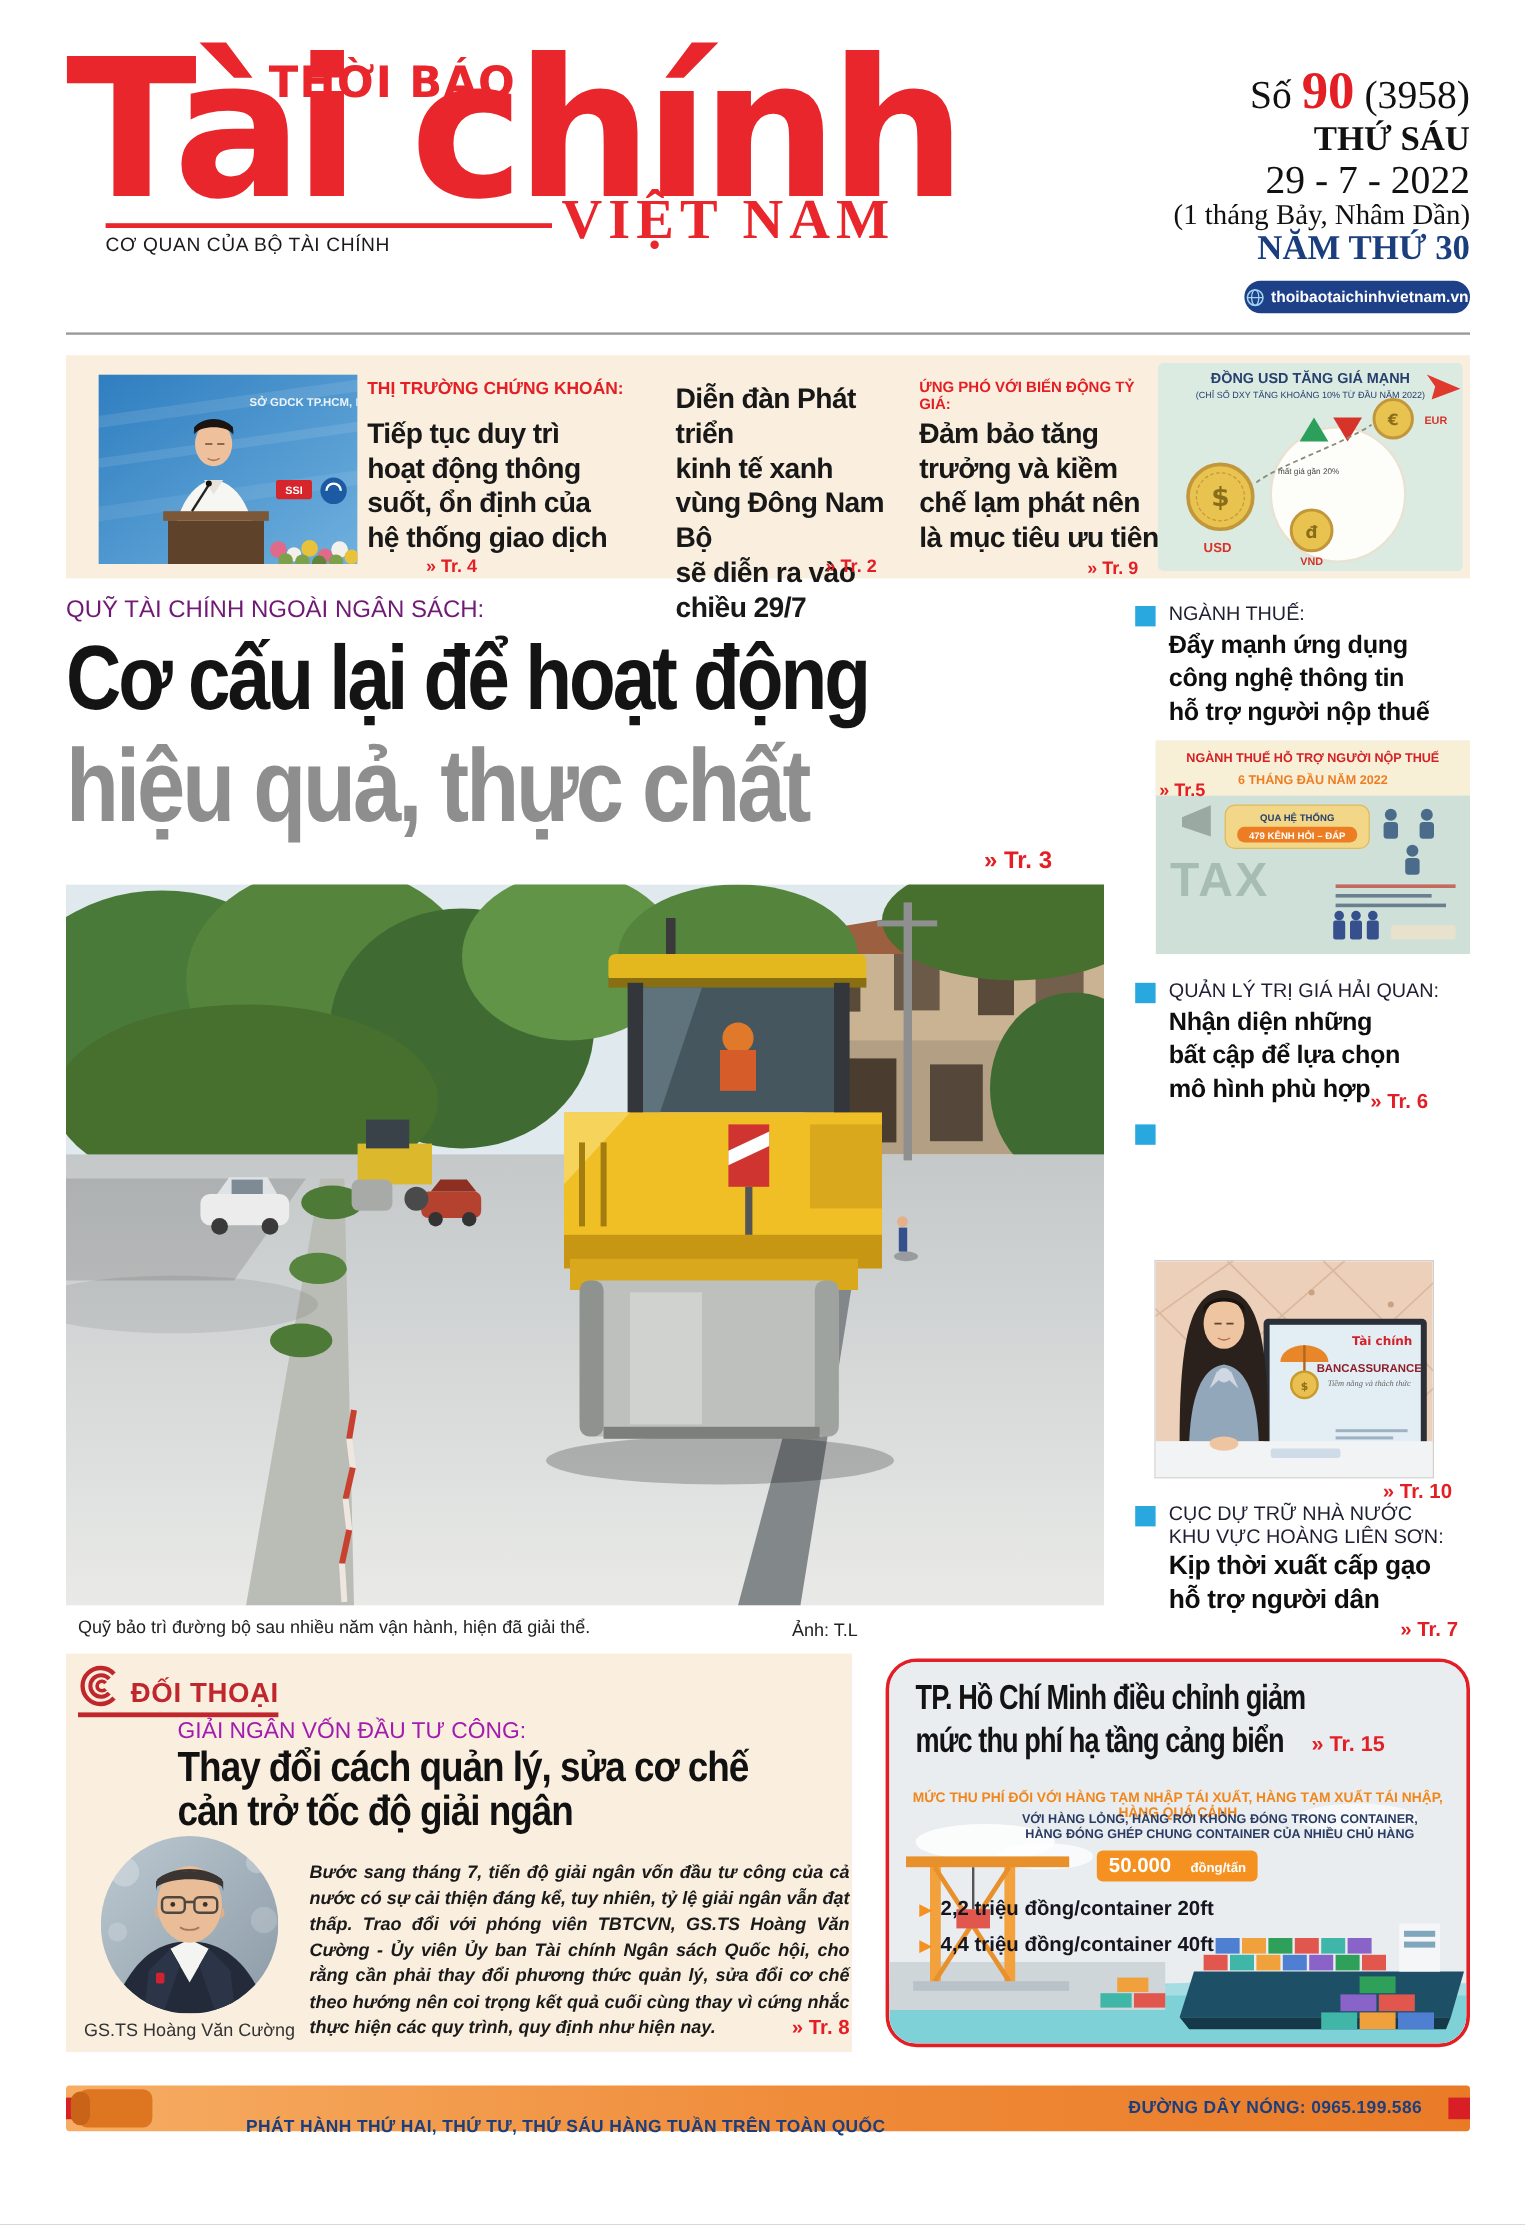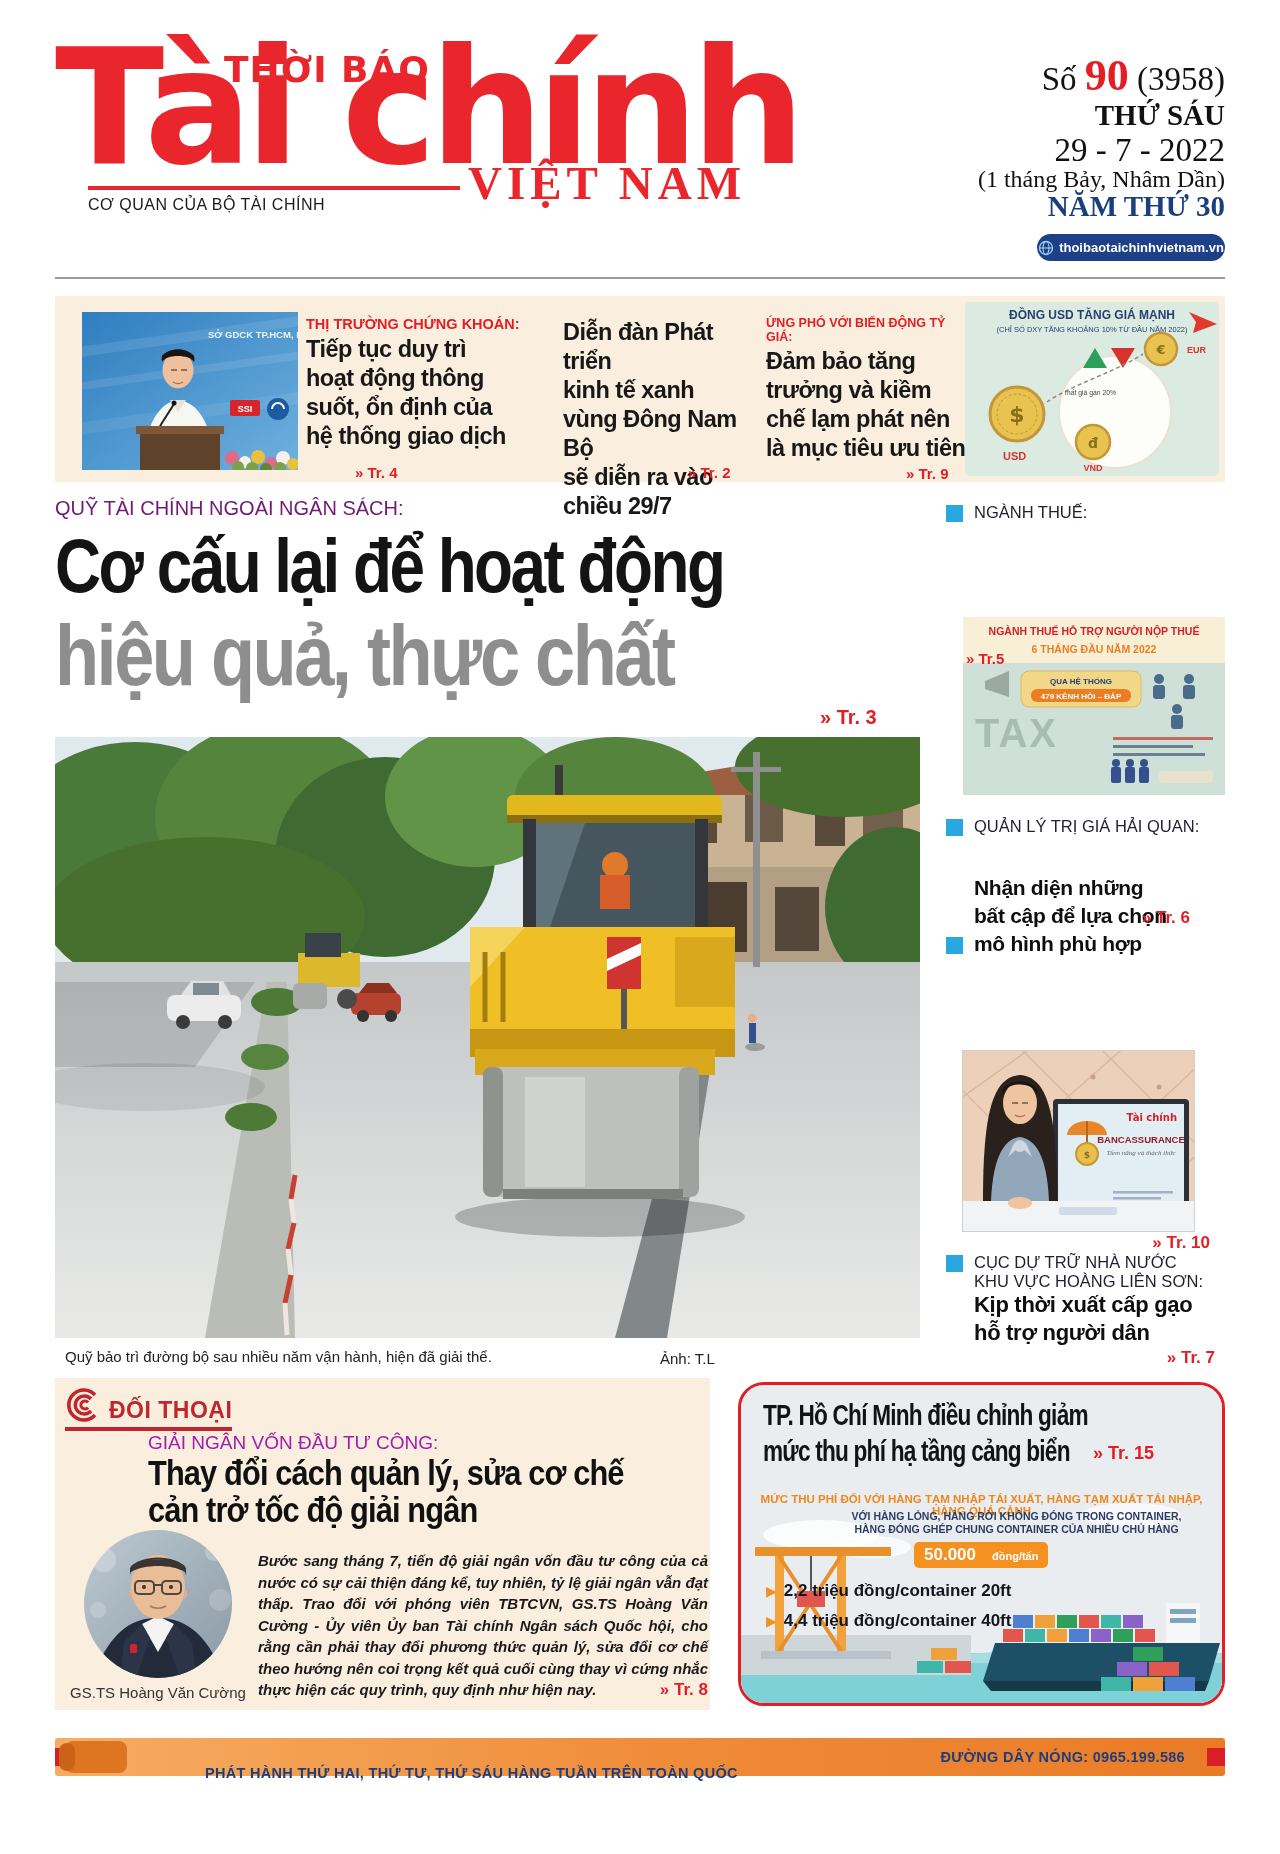--- a/index.html
+++ b/index.html
@@ -24,21 +24,21 @@
   #mh-web{left:1037px;top:234px;width:188px;height:27px;background:#1e4089;border-radius:14px;
           display:flex;align-items:center;justify-content:center;gap:5px;color:#fff;font-size:13px;font-weight:bold;}
   #top-rule{left:55px;top:277px;width:1170px;height:2px;background:#9b9b9b;}
 
   
   #band{left:55px;top:296px;width:1170px;height:186px;background:#faefdf;}
   #band .photo{left:27px;top:16px;width:216px;height:158px;}
   .kick{color:#e31e24;font-weight:bold;}
   .tease h3{margin:0;font-size:23.5px;line-height:29px;font-weight:bold;color:#181818;letter-spacing:-.5px;}
   #t1{left:251px;top:20px;width:240px;}
-  #t1 .kick{font-size:14.5px;margin-bottom:3px;}
+  #t1 .kick{font-size:14.5px;margin-bottom:15px;}
   #t2{left:508px;top:22px;width:200px;}
   #t3{left:711px;top:20px;width:200px;}
   #t3 .kick{font-size:12.5px;margin-bottom:3px;}
   .bandref{position:absolute;font-size:15px;margin-top:12px;}
   #t1ref{left:300px;top:156px;} #t2ref{left:633px;top:156px;} #t3ref{left:851px;top:157px;}
   #usd{left:910px;top:6px;width:254px;height:174px;}
 
   
   #m-kick{left:55px;top:497px;font-size:20px;color:#701a75;}
   .bighl{left:55px;line-height:1;font-weight:bold;letter-spacing:-3px;transform:scaleX(.84);transform-origin:left top;white-space:nowrap;}
@@ -49,21 +49,21 @@
   #m-cap{left:65px;top:1348px;font-size:15px;color:#222;}
   #m-credit{left:660px;top:1350px;font-size:15px;color:#222;}
 
   
   .bullet{width:17px;height:17px;background:#29a8e0;}
   .skick{font-size:16.5px;color:#1f1f33;line-height:19px;}
   .shl{font-size:21px;line-height:28px;font-weight:bold;color:#0e0e0e;letter-spacing:-.3px;}
   #s1b{left:946px;top:505px;} #s1k{left:974px;top:503px;} #s1h{left:974px;top:524px;width:240px;}
   #tax{left:963px;top:617px;width:262px;height:178px;}
   #taxref{left:966px;top:650px;font-size:15px;}
-  #s2b{left:946px;top:819px;} #s2k{left:974px;top:817px;} #s2h{left:974px;top:838px;width:240px;margin-top:36px;}
+  #s2b{left:946px;top:819px;} #s2k{left:974px;top:817px;} #s2h{left:974px;top:838px;width:240px;}
   #s2ref{left:1050px;top:908px;width:140px;text-align:right;font-size:17px;}
   #s3b{left:946px;top:937px;} #s3h{left:974px;top:932px;width:245px;font-size:21.5px;}
   #tv{left:962px;top:1050px;width:231px;height:180px;border:1px solid #cfcfcf;}
   #s3ref{left:1060px;top:1233px;width:150px;text-align:right;font-size:17px;}
   #s4b{left:946px;top:1255px;} #s4k{left:974px;top:1253px;}
   #s4h{left:974px;top:1291px;width:245px;font-size:22px;}
   #s4ref{left:1065px;top:1348px;width:150px;text-align:right;font-size:17px;}
 
   
   #dlg{left:55px;top:1378px;width:655px;height:332px;background:#faefdf;}
@@ -322,20 +322,23 @@
     <ellipse cx="700" cy="310" rx="10" ry="4" fill="#000" opacity=".25"></ellipse>
     <rect x="694" y="286" width="7" height="20" fill="#35508c"></rect>
       <circle cx="697" cy="281" r="4.5" fill="#e3b08a"></circle>
   </svg>
 
   <div class="abs" id="m-cap">Quỹ bảo trì đường bộ sau nhiều năm vận hành, hiện đã giải thể.</div>
   <div class="abs" id="m-credit">Ảnh: T.L</div>
 
   <div class="abs bullet" id="s1b"></div>
   <div class="abs skick" id="s1k">NGÀNH THUẾ:</div>
+  <div class="abs shl" id="s1h">
+    <span>Đẩy mạnh ứng dụng</span><br><span>công nghệ thông tin</span><br><span>hỗ trợ người nộp thuế</span>
+  </div>
 
   <svg class="abs" id="tax" viewBox="0 0 262 178">
     <rect width="262" height="178" fill="#cfe0d8"></rect>
     <rect width="262" height="46" fill="#f8f0d6"></rect>
     <text x="131" y="18" text-anchor="middle" font-size="10.5" font-weight="bold" fill="#d42027" font-family="Liberation Sans,sans-serif">NGÀNH THUẾ HỖ TRỢ NGƯỜI NỘP THUẾ</text>
     <text x="131" y="36" text-anchor="middle" font-size="10.5" font-weight="bold" fill="#ed7d23" font-family="Liberation Sans,sans-serif">6 THÁNG ĐẦU NĂM 2022</text>
     <text x="12" y="130" font-size="40" font-weight="bold" fill="#a8bdb2" letter-spacing="2" font-family="Liberation Sans,sans-serif">TAX</text>
     <polygon points="22,64 46,54 46,80 22,72" fill="#9aa9a1"></polygon>
     <rect x="58" y="54" width="120" height="36" rx="8" fill="#f3d788" stroke="#e0b95a"></rect>
     <text x="118" y="67" text-anchor="middle" font-size="8" font-weight="bold" fill="#27406e" font-family="Liberation Sans,sans-serif">QUA HỆ THỐNG</text>

